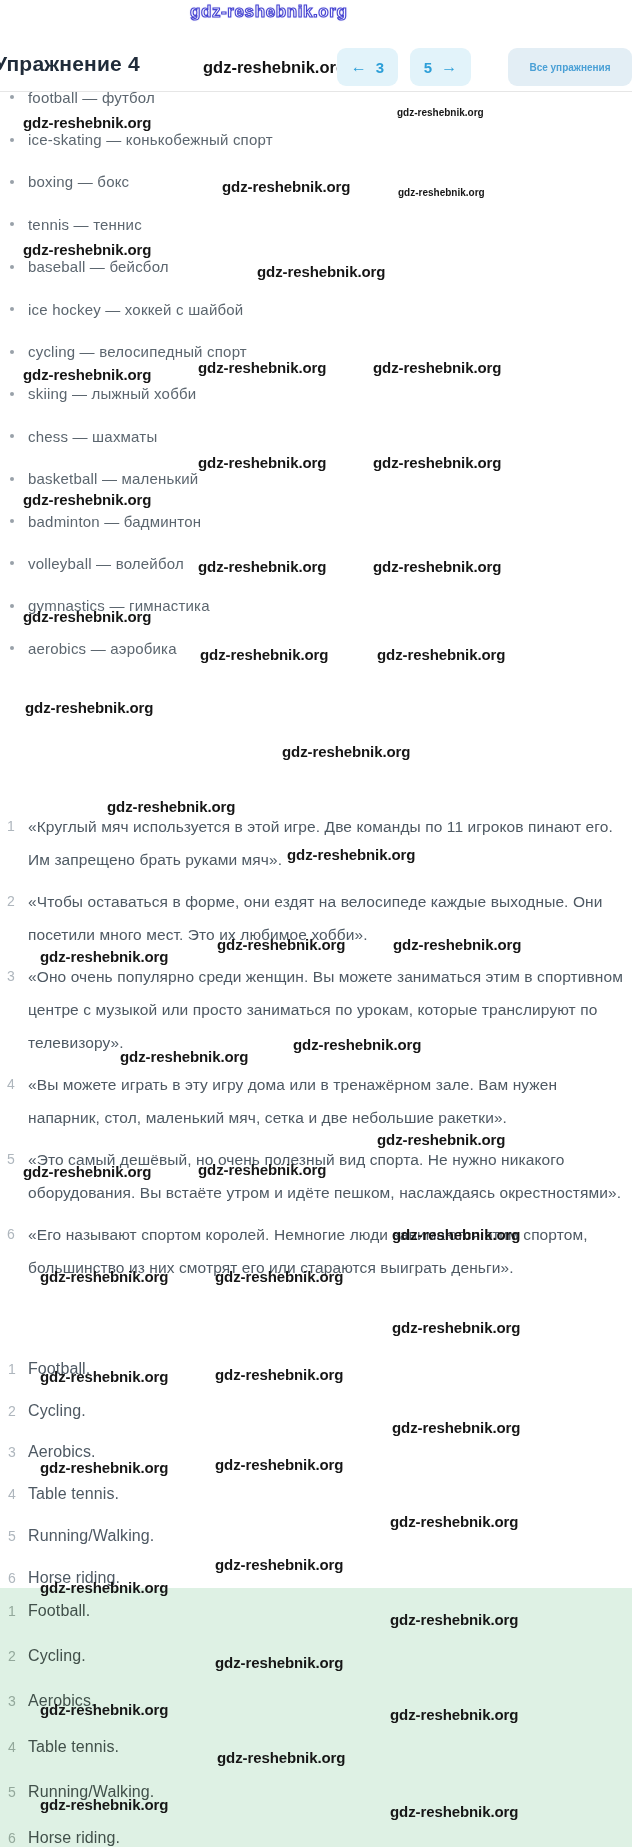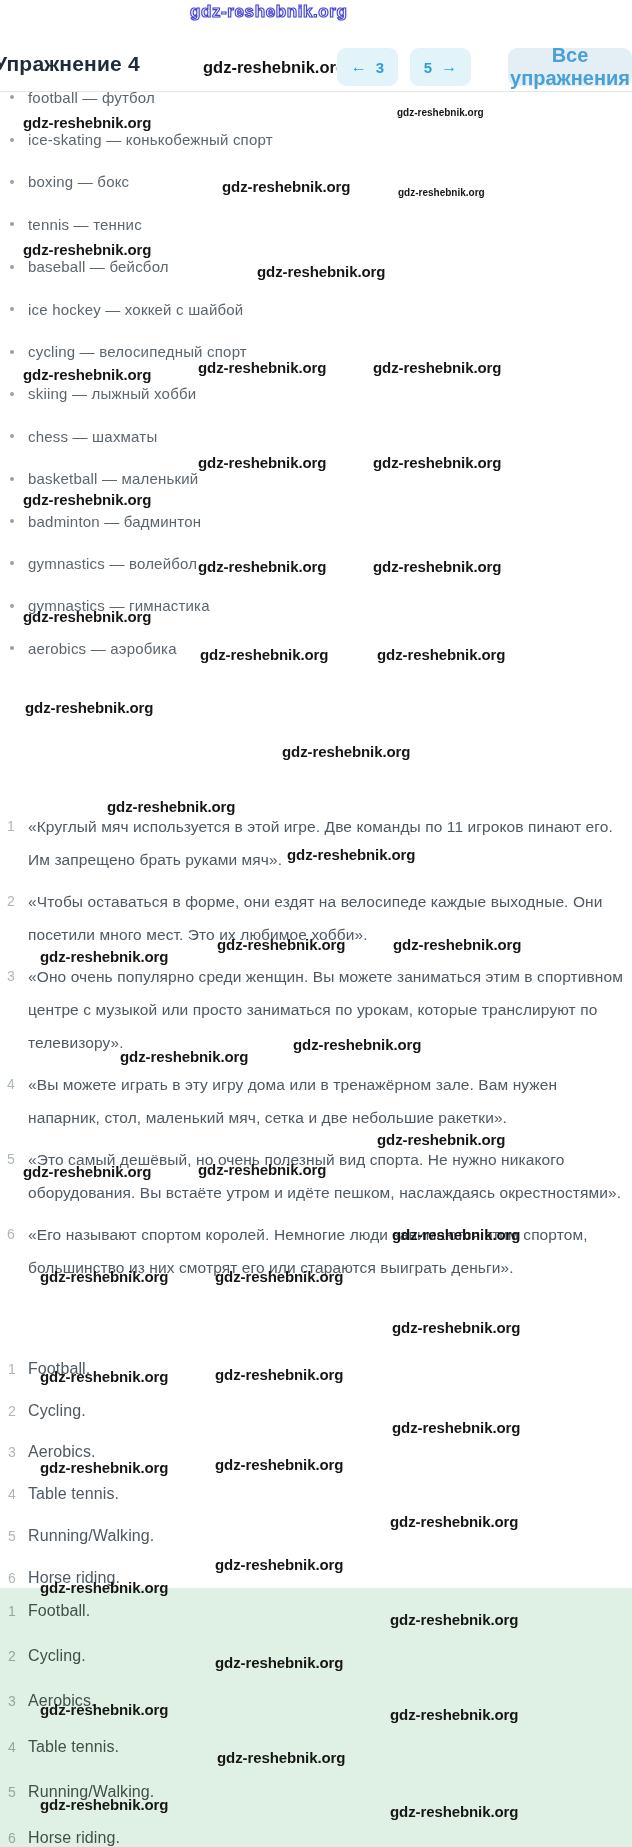--- a/index.html
+++ b/index.html
@@ -13,21 +13,21 @@
        color:#202c3a;letter-spacing:.2px;white-space:nowrap;}
   .wm-blue{position:absolute;left:190px;top:2px;font-size:17px;font-weight:700;
        letter-spacing:.6px;color:#5b57d8;-webkit-text-fill-color:rgba(255,255,255,.85);
        -webkit-text-stroke:1.1px #4745d2;text-shadow:0 0 2px rgba(90,85,220,.45);white-space:nowrap;}
   .hdr-wm{position:absolute;left:203px;top:58px;font-size:16.5px;font-weight:600;color:#121212;white-space:nowrap;}
   .nav-btn{position:absolute;top:48px;height:38px;border-radius:9px;display:flex;
        align-items:center;justify-content:center;gap:9px;background:#e2f3fa;color:#2d9fd8;
        font-size:15px;font-weight:600;cursor:pointer;border:none;}
   #btn-prev{left:337px;width:61px;}
   #btn-next{left:410px;width:61px;}
-  #btn-all{left:508px;width:124px;background:#e3eef5;color:#4aa0d6;font-size:20px;}
+  #btn-all{left:508px;width:124px;background:#e3eef5;color:#4aa0d6;font-size:10px;}
   .arrow{font-size:16px;font-weight:700;}
 
   
   #wm-layer .wm{position:absolute;font-size:15px;font-weight:600;color:#161616;
        letter-spacing:-.1px;line-height:20px;white-space:nowrap;z-index:6;}
   #wm-layer .wm.small{font-size:10px;font-weight:600;letter-spacing:0;}
 
   
   .vocab{position:absolute;top:76px;left:0;width:632px;z-index:1;}
   .vocab-item{height:42.4px;display:flex;align-items:center;position:relative;padding-left:28px;box-sizing:border-box;}
@@ -97,21 +97,21 @@
     <div class="vocab-item">
         <span class="bullet"></span>
         <span class="vocab-text">basketball — маленький</span>
       </div>
     <div class="vocab-item">
         <span class="bullet"></span>
         <span class="vocab-text">badminton — бадминтон</span>
       </div>
     <div class="vocab-item">
         <span class="bullet"></span>
-        <span class="vocab-text">gymnastics — волейбол</span>
+        <span class="vocab-text">volleyball — волейбол</span>
       </div>
     <div class="vocab-item">
         <span class="bullet"></span>
         <span class="vocab-text">gymnastics — гимнастика</span>
       </div>
     <div class="vocab-item">
         <span class="bullet"></span>
         <span class="vocab-text">aerobics — аэробика</span>
       </div>
   </div>

